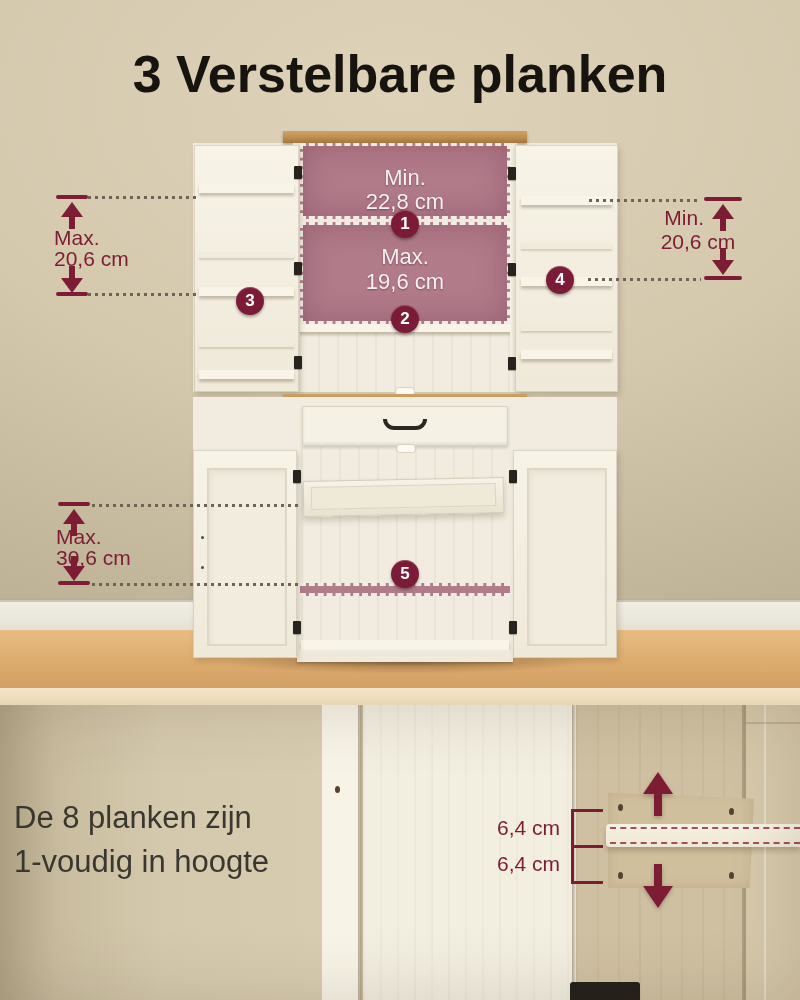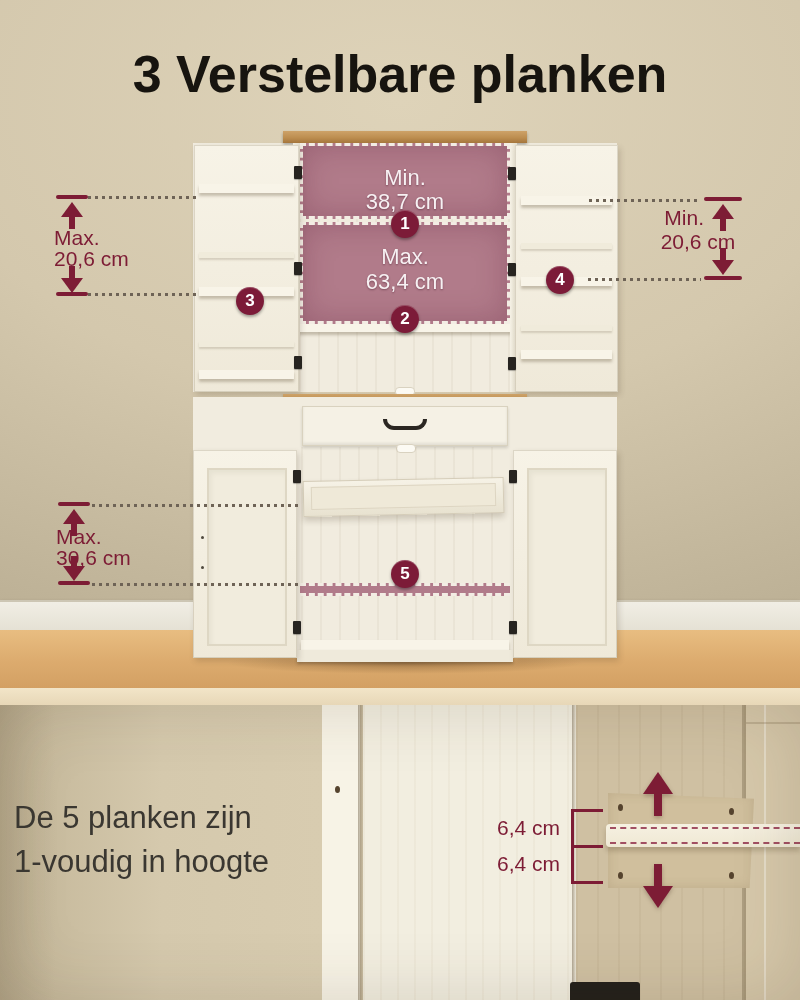--- a/index.html
+++ b/index.html
@@ -103,23 +103,23 @@
   <div class="abs cab-shadow"></div>
 
   <div class="abs panel" style="left:193px;top:143px;width:424px;height:249px"></div>
   <div class="abs interior-hutch grain-v" style="left:299px;top:143px;width:212px;height:249px"></div>
   <div class="abs shelfbar" style="left:299px;top:323px;width:212px;height:9px"></div>
   <div class="abs wood" style="left:283px;top:131px;width:244px;height:12px"></div>
 
   <div class="abs hl" style="left:300px;top:143px;width:210px;height:76px"></div>
   <div class="abs hl" style="left:300px;top:222px;width:210px;height:102px"></div>
   <div class="abs hl-label" style="left:300px;top:166px;width:210px">Min.</div>
-  <div class="abs hl-label" style="left:300px;top:190px;width:210px">38,7 cm</div>
+  <div class="abs hl-label" style="left:300px;top:190px;width:210px">22,8 cm</div>
   <div class="abs hl-label" style="left:300px;top:245px;width:210px">Max.</div>
-  <div class="abs hl-label" style="left:300px;top:270px;width:210px">63,4 cm</div>
+  <div class="abs hl-label" style="left:300px;top:270px;width:210px">19,6 cm</div>
   <div class="badge" style="left:391px;top:210px">1</div>
   <div class="badge" style="left:391px;top:305px">2</div>
 
   <div class="abs stile" style="left:293px;top:143px;width:7px;height:249px"></div>
   <div class="abs stile" style="left:510px;top:143px;width:7px;height:249px"></div>
 
   <div class="abs door" style="left:194px;top:145px;width:105px;height:247px"></div>
   <div class="abs shelfbar" style="left:199px;top:184px;width:95px;height:9px"></div>
   <div class="abs rail" style="left:199px;top:252px;width:95px;height:6px"></div>
   <div class="abs shelfbar" style="left:199px;top:287px;width:95px;height:9px"></div>
@@ -250,20 +250,20 @@
     </div>
 
   <div class="brv" style="left:571px;top:809px;height:75px"></div>
   <div class="brt" style="left:571px;top:809px"></div>
   <div class="brt" style="left:571px;top:845px"></div>
   <div class="brt" style="left:571px;top:881px"></div>
   <div class="gap-label" style="left:476px;top:816px;width:84px">6,4 cm</div>
   <div class="gap-label" style="left:476px;top:852px;width:84px">6,4 cm</div>
 
   <div class="caption" style="left:14px;top:796px;width:330px">
-    <div>De 5 planken zijn</div>
+    <div>De 8 planken zijn</div>
     <div>1-voudig in hoogte</div>
   </div>
 
   <div class="abs d-hinge" style="left:570px;top:982px;width:70px;height:18px"></div>
   <div class="abs vignette"></div>
 
 </div>
 
 </body></html>

